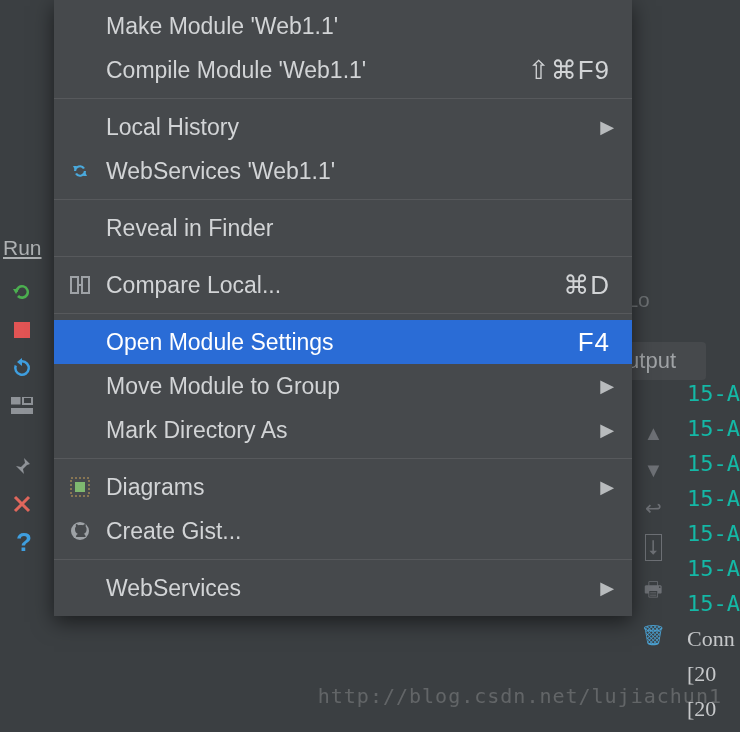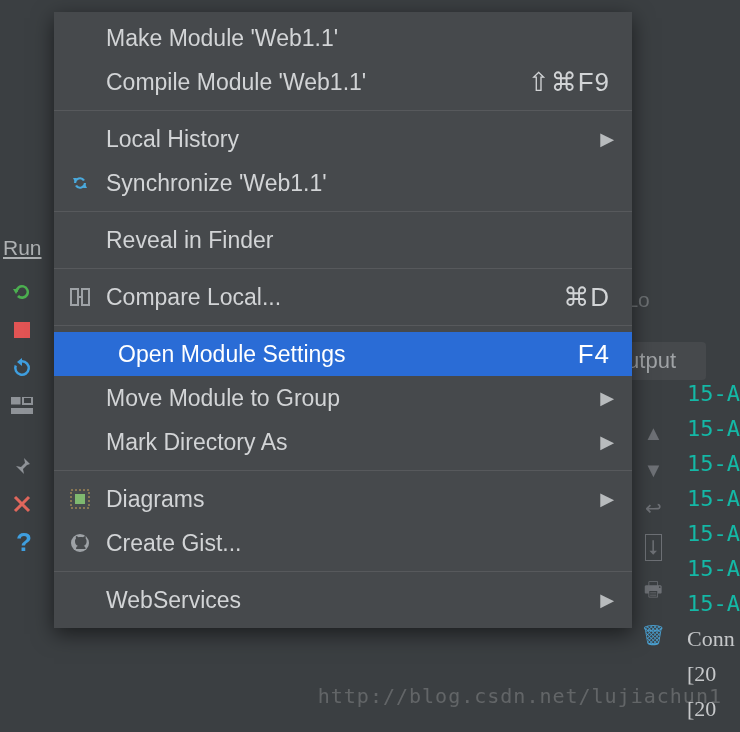--- a/index.html
+++ b/index.html
@@ -93,36 +93,36 @@
       right: 18px;
       color: rgba(200,200,200,0.28);
       font-size: 20px;
       letter-spacing: 1px;
       font-family: Menlo, monospace;
       margin-left: 36px;
     }
     .context-menu {
       position: absolute;
       left: 54px;
-      top: 12px;
+      top: 0;
       width: 578px;
       background: #46494c;
       box-shadow: 0 6px 20px rgba(0,0,0,0.55);
       padding-top: 4px;
       padding-bottom: 6px;
     }
     .menu-item {
       height: 44px;
       display: flex;
       align-items: center;
       font-size: 23px;
       color: #d2d4d6;
       position: relative;
     }
-    .menu-item.highlight { background: #2a6cd6; color: #fff; gap: 12px; }
+    .menu-item.highlight { background: #2a6cd6; color: #fff; }
     .mi-icon {
       width: 52px;
       display: flex;
       align-items: center;
       justify-content: center;
       flex: 0 0 52px;
     }
     .mi-label { flex: 1; }
     .mi-shortcut {
       padding-right: 22px;
@@ -242,21 +242,21 @@
     <span class="mi-label">Local History</span>
     <span class="mi-arrow">▶</span>
   </div>
   <div class="menu-item">
     <span class="mi-icon">
       <svg width="24" height="24" viewBox="0 0 24 24">
           <path d="M6 12a6 6 0 0 1 11-3l-2 1a3.8 3.8 0 0 0-6.9 2H6zm12 0a6 6 0 0 1-11 3l2-1a3.8 3.8 0 0 0 6.9-2H18z" fill="#4aa9dc"></path>
           <path d="M5 7l4 0-2 4zM19 17l-4 0 2-4z" fill="#4aa9dc"></path>
         </svg>
     </span>
-    <span class="mi-label">Synchronize 'Web1.1'</span>
+    <span class="mi-label">WebServices 'Web1.1'</span>
   </div>
 
   <div class="menu-sep"></div>
 
   <div class="menu-item">
     <span class="mi-icon"></span>
     <span class="mi-label">Reveal in Finder</span>
   </div>
 
   <div class="menu-sep"></div>

